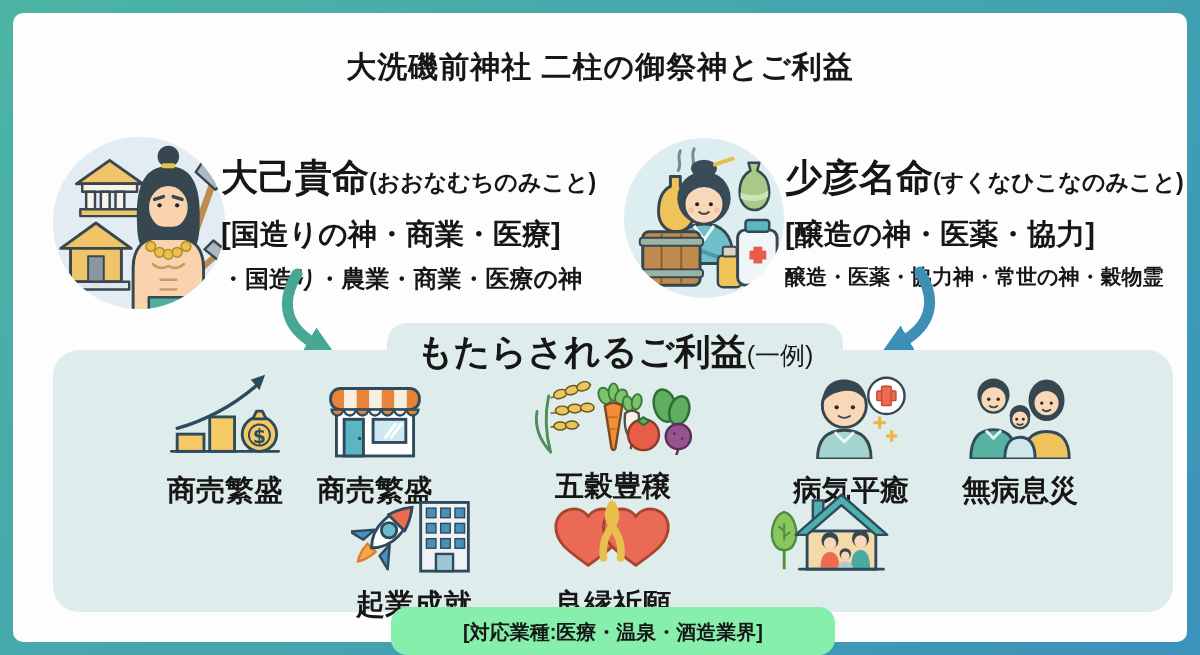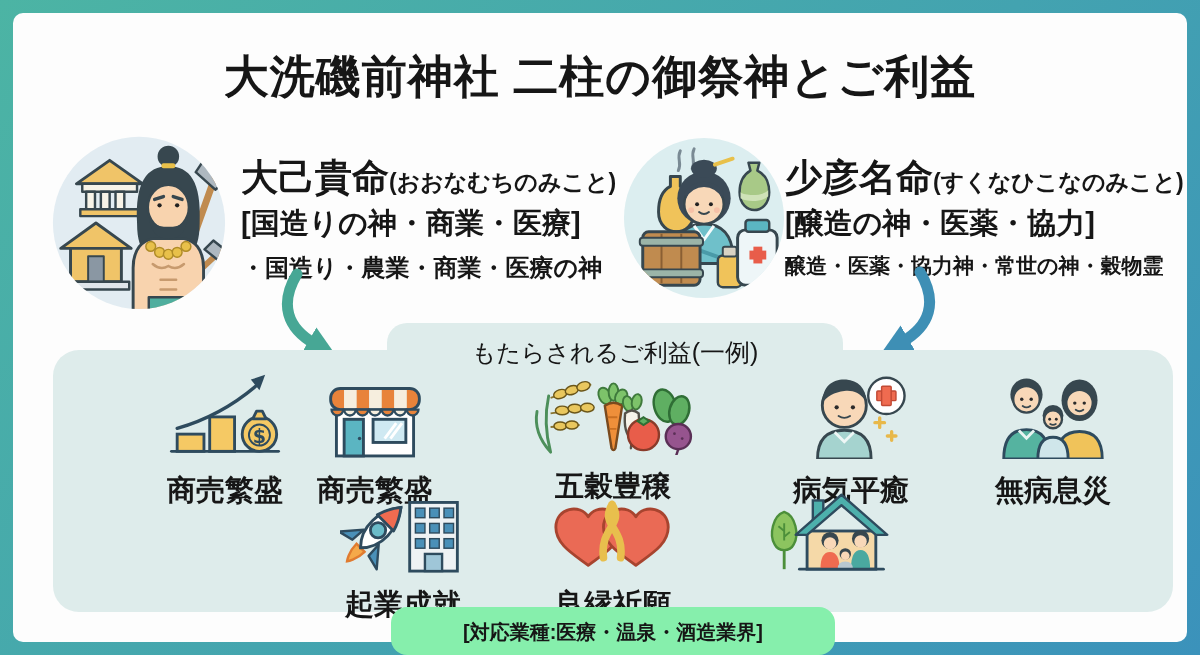--- a/index.html
+++ b/index.html
@@ -1,34 +1,34 @@
 <!DOCTYPE html>
 <html><head>
 <meta charset="utf-8">
 <style>
   html,body{margin:0;padding:0;background:#888;}
   .stage{position:relative;width:1200px;height:655px;overflow:hidden;
     background:linear-gradient(135deg,#4cb4a4 0%,#43a3b0 55%,#3b92bb 100%);
     font-family:"Liberation Sans","DejaVu Sans",sans-serif;color:#161616;}
   .card{position:absolute;left:13px;top:13px;right:13px;bottom:13px;background:#fdfdfd;border-radius:10px;}
   .title{position:absolute;top:34px;left:0;width:100%;text-align:center;
-    font-size:45px;font-weight:bold;letter-spacing:1px;white-space:nowrap;}
+    font-size:30px;font-weight:bold;letter-spacing:1px;white-space:nowrap;}
   .deity-icon{position:absolute;}
   .deity-text{position:absolute;white-space:nowrap;}
   .dline1{white-space:nowrap;}
   .dname{font-size:37px;font-weight:bold;}
   .dreading{font-size:23px;font-weight:bold;}
-  .ddomains{font-size:29px;font-weight:bold;margin-top:1px;}
+  .ddomains{font-size:29px;font-weight:bold;margin-top:12px;}
   .ddesc{font-size:24px;font-weight:bold;margin-top:8px;}
   .ddesc.small{font-size:21px;}
   .arrow{position:absolute;}
   .panel{position:absolute;left:40px;top:337px;width:1120px;height:262px;background:#deeceb;border-radius:26px;}
   .panel-heading{position:absolute;left:374px;top:310px;width:456px;height:60px;background:#deeceb;
     border-radius:20px;text-align:center;line-height:58px;white-space:nowrap;}
-  .ph-main{font-size:24px;font-weight:normal;}
+  .ph-main{font-size:36px;font-weight:bold;}
   .ph-note{font-size:25px;font-weight:normal;margin-top:8px;}
   .panel-footer{position:absolute;left:378px;top:594px;width:444px;height:48px;background:#86efac;
     border-radius:16px;text-align:center;line-height:50px;font-size:20px;font-weight:bold;white-space:nowrap;}
   .benefit{position:absolute;display:flex;flex-direction:column;align-items:center;width:190px;}
   .bicon{display:flex;align-items:flex-end;justify-content:center;}
   .row1 .bicon{height:90px;}
   .row2 .bicon{height:82px;}
   .blabel{font-size:29px;font-weight:bold;margin-top:12px;white-space:nowrap;text-align:center;}
 </style>
 </head>
@@ -72,21 +72,21 @@
       <path d="M102,82 Q102,110 122,110 Q142,110 142,82 Q142,98 122,98 Q102,98 102,82 Z" fill="#37474f"></path>
       <circle cx="104" cy="118" r="5" fill="#e8c04a" stroke="#b08c28" stroke-width="1.5"></circle>
       <circle cx="113" cy="124" r="5" fill="#e8c04a" stroke="#b08c28" stroke-width="1.5"></circle>
       <circle cx="122" cy="126" r="5" fill="#e8c04a" stroke="#b08c28" stroke-width="1.5"></circle>
       <circle cx="131" cy="124" r="5" fill="#e8c04a" stroke="#b08c28" stroke-width="1.5"></circle>
       <circle cx="140" cy="118" r="5" fill="#e8c04a" stroke="#b08c28" stroke-width="1.5"></circle>
       <rect x="102" y="170" width="42" height="14" fill="#4fae9e" stroke="#37474f" stroke-width="2.5"></rect>
     </g>
    </svg>
   </div>
-  <div class="deity-text" style="left:228px;top:140px;">
+  <div class="deity-text" style="left:208px;top:140px;">
     <div class="dline1">
       <span class="dname">大己貴命</span><span class="dreading">(おおなむちのみこと)</span>
     </div>
     <div class="ddomains">[国造りの神・商業・医療]</div>
     <div class="ddesc">・国造り・農業・商業・医療の神</div>
   </div>
 
   <div class="deity-icon" style="left:608px;top:122px;width:166px;height:166px;">
    <svg width="166" height="166" viewBox="0 0 168 168">
     <circle cx="84" cy="84" r="81" fill="#dceef0"></circle>
@@ -258,21 +258,21 @@
         <path d="M48,47 Q54,51 60,47" stroke="#37474f" stroke-width="2" fill="none" stroke-linecap="round"></path>
         <circle cx="98" cy="26" r="19" fill="#ffffff" stroke="#37474f" stroke-width="2.5"></circle>
         <rect x="88" y="21" width="20" height="10" rx="1" fill="#ef6b50" stroke="#c24a35" stroke-width="1.5"></rect>
         <rect x="93" y="16" width="10" height="20" rx="1" fill="#ef6b50" stroke="#c24a35" stroke-width="1.5"></rect>
         <path d="M86,54 h10 M91,49 v10 M99,68 h9 M103.5,63.5 v9" stroke="#e8b84a" stroke-width="3.5" stroke-linecap="round"></path>
       </svg>
     </div>
     <div class="blabel">病気平癒</div>
   </div>
 
-  <div class="benefit row1" style="left:945px;top:356px;">
+  <div class="benefit row1" style="left:912px;top:356px;">
     <div class="bicon">
       <svg width="126" height="90" viewBox="0 0 132 95">
         <circle cx="38" cy="27" r="17" fill="#37474f"></circle>
         <circle cx="38" cy="32" r="14" fill="#f8d8b8" stroke="#37474f" stroke-width="2.5"></circle>
         <circle cx="33" cy="32" r="1.8" fill="#2b2b2b"></circle>
             <circle cx="43" cy="32" r="1.8" fill="#2b2b2b"></circle>
         <path d="M34,39 Q38,42 42,39" stroke="#37474f" stroke-width="2" fill="none" stroke-linecap="round"></path>
         <path d="M14,95 Q14,64 38,64 Q62,64 62,95 Z" fill="#55b3a0" stroke="#2e4b5e" stroke-width="3"></path>
         <path d="M30,65 L38,73 L46,65" stroke="#e8f4f2" stroke-width="3" fill="none"></path>
         <ellipse cx="94" cy="33" rx="19" ry="22" fill="#37474f"></ellipse>
@@ -285,21 +285,21 @@
         <circle cx="66" cy="53" r="9.5" fill="#f8d8b8" stroke="#37474f" stroke-width="2.5"></circle>
         <circle cx="62.5" cy="53" r="1.5" fill="#2b2b2b"></circle>
             <circle cx="69.5" cy="53" r="1.5" fill="#2b2b2b"></circle>
         <path d="M63,58 Q66,60 69,58" stroke="#37474f" stroke-width="1.8" fill="none" stroke-linecap="round"></path>
         <path d="M50,95 Q50,72 66,72 Q82,72 82,95 Z" fill="#cfe6ea" stroke="#2e4b5e" stroke-width="3"></path>
       </svg>
     </div>
     <div class="blabel">無病息災</div>
   </div>
 
-  <div class="benefit row2" style="left:295px;top:478px;">
+  <div class="benefit row2" style="left:306px;top:478px;">
     <div class="bicon">
       <svg width="126" height="82" viewBox="0 0 130 86">
         <rect x="72" y="12" width="50" height="72" fill="#eef2f4" stroke="#2e4b5e" stroke-width="3"></rect>
         <g fill="#4a90b8" stroke="#2e4b5e" stroke-width="1.5">
           <rect x="78" y="18" width="10" height="10"></rect>
               <rect x="93" y="18" width="10" height="10"></rect>
               <rect x="108" y="18" width="10" height="10"></rect>
           <rect x="78" y="34" width="10" height="10"></rect>
               <rect x="93" y="34" width="10" height="10"></rect>
               <rect x="108" y="34" width="10" height="10"></rect>

